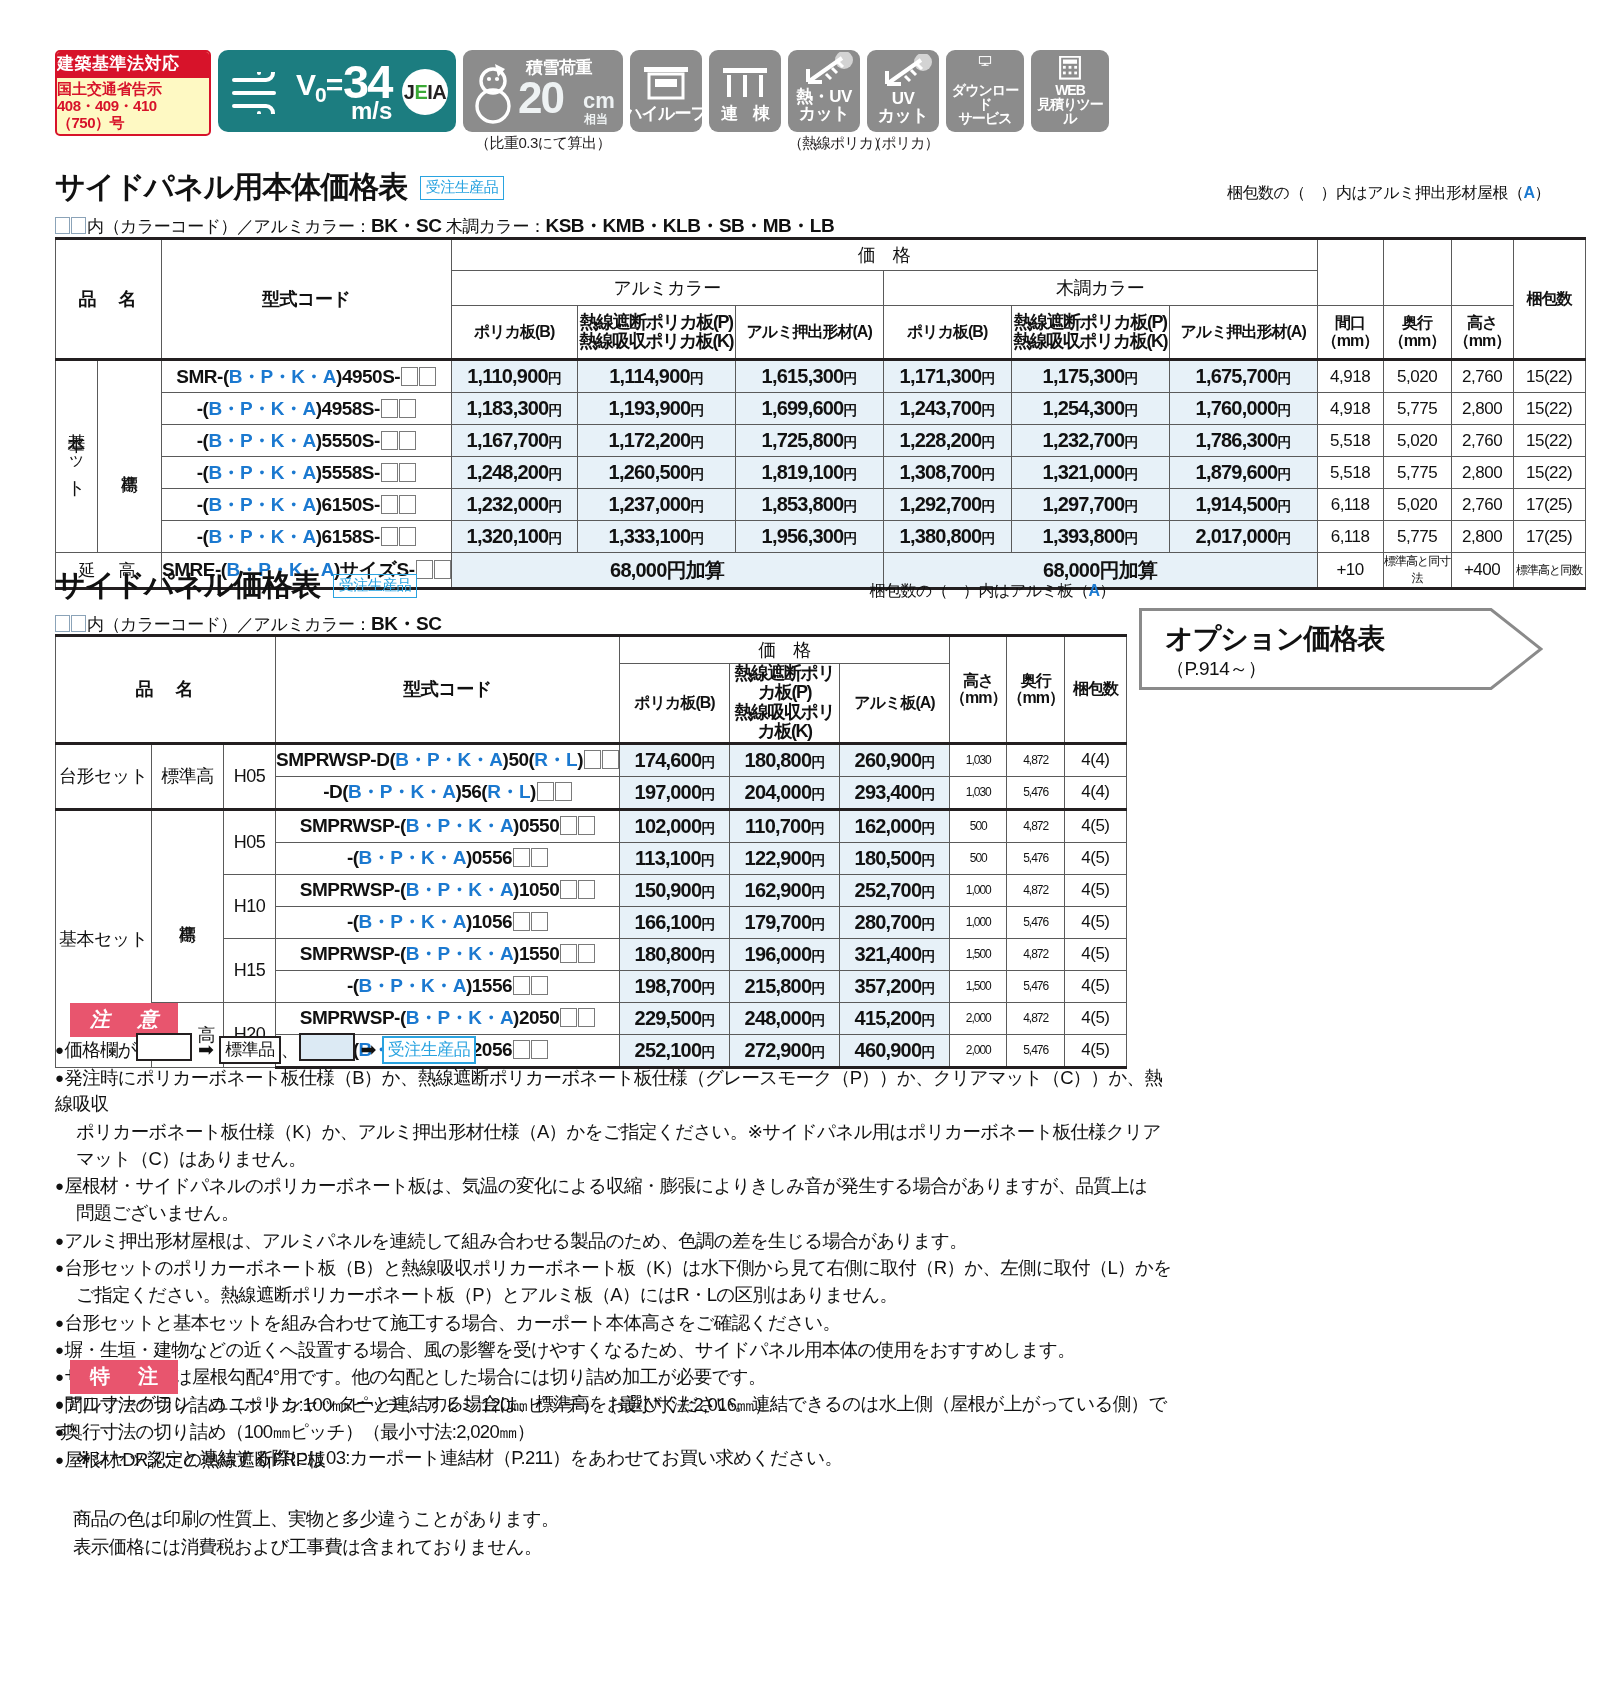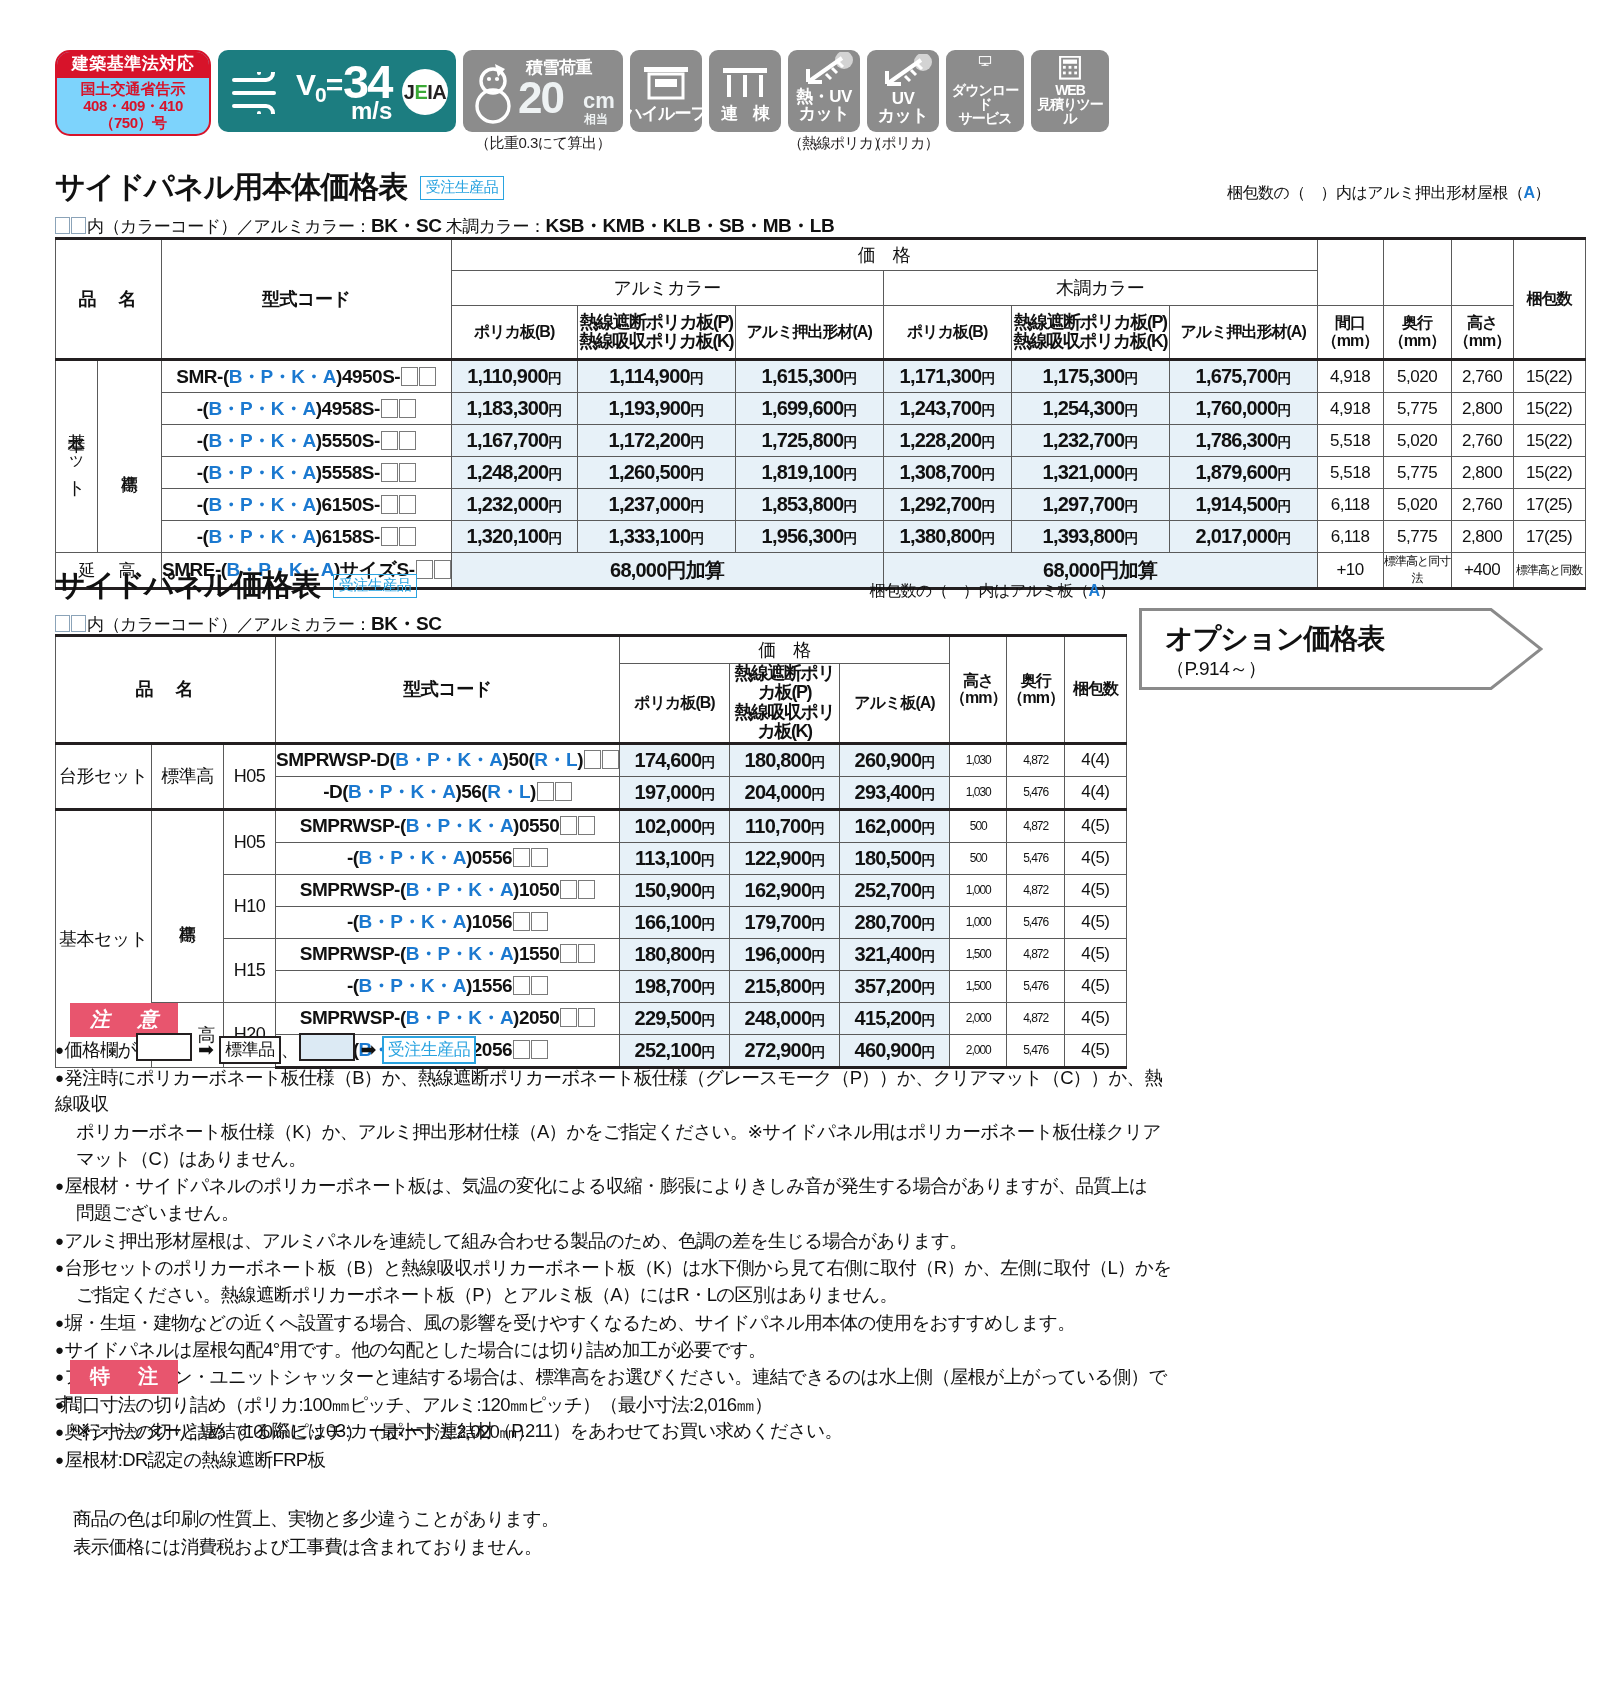--- a/index.html
+++ b/index.html
@@ -7,22 +7,22 @@
     width:1603px;height:1686px;background:#fff;
     font-family:"Liberation Sans","DejaVu Sans",sans-serif;
     color:#111;position:relative;overflow:hidden;
   }
   .page{position:relative;width:1603px;height:1686px;padding:0;box-sizing:border-box;}
 
   
   .badgebar{position:absolute;left:55px;top:50px;display:flex;align-items:flex-start;gap:7px;}
 
   .badge-law{
-    width:152px;border:2px solid #d7132a;border-radius:15px;background:#7dd3fc;overflow:hidden;
-    text-align:center;
+    width:152px;border:2px solid #d7132a;border-radius:5px;background:#fef9c3;overflow:hidden;
+    text-align:left;
   }
   .badge-law .bl-top{background:#d7132a;color:#fff;font-weight:bold;font-size:17px;
     padding:3px 0 4px;letter-spacing:0.5px;line-height:1.1;}
   .badge-law .bl-b1{color:#d7132a;font-weight:bold;font-size:15px;line-height:1.15;padding-top:2px;}
   .badge-law .bl-b2{color:#d7132a;font-weight:bold;font-size:15px;line-height:1.15;padding-bottom:3px;
      letter-spacing:-0.5px;}
 
   .badge-wind{
     width:238px;height:82px;background:#1c7d80;border-radius:10px;position:relative;color:#fff;
     display:flex;align-items:center;
@@ -572,20 +572,21 @@
       </div>
     <div><span class="bullet"></span><span>屋根材・サイドパネルのポリカーボネート板は、気温の変化による収縮・膨張によりきしみ音が発生する場合がありますが、品質上は</span></div>
     <div>
         <span class="ind">問題ございません。</span>
       </div>
     <div><span class="bullet"></span><span>アルミ押出形材屋根は、アルミパネルを連続して組み合わせる製品のため、色調の差を生じる場合があります。</span></div>
     <div><span class="bullet"></span><span>台形セットのポリカーボネート板（B）と熱線吸収ポリカーボネート板（K）は水下側から見て右側に取付（R）か、左側に取付（L）かを</span></div>
     <div>
         <span class="ind">ご指定ください。熱線遮断ポリカーボネート板（P）とアルミ板（A）にはR・Lの区別はありません。</span>
       </div>
+    <div><span class="bullet"></span><span>台形セットと基本セットを組み合わせて施工する場合、カーポート本体高さをご確認ください。</span></div>
     <div><span class="bullet"></span><span>塀・生垣・建物などの近くへ設置する場合、風の影響を受けやすくなるため、サイドパネル用本体の使用をおすすめします。</span></div>
     <div><span class="bullet"></span><span>サイドパネルは屋根勾配4°用です。他の勾配とした場合には切り詰め加工が必要です。</span></div>
     <div><span class="bullet"></span><span>アルファグラン・ユニットシャッターと連結する場合は、標準高をお選びください。連結できるのは水上側（屋根が上がっている側）です。</span></div>
     <div>
         <span class="ind">※シャッターと連結する際には03:カーポート連結材（P.211）をあわせてお買い求めください。</span>
       </div>
   </div>
 
   <div style="position:absolute;left:70px;top:1360px;">
     <span class="lbl-red">特　注</span>

